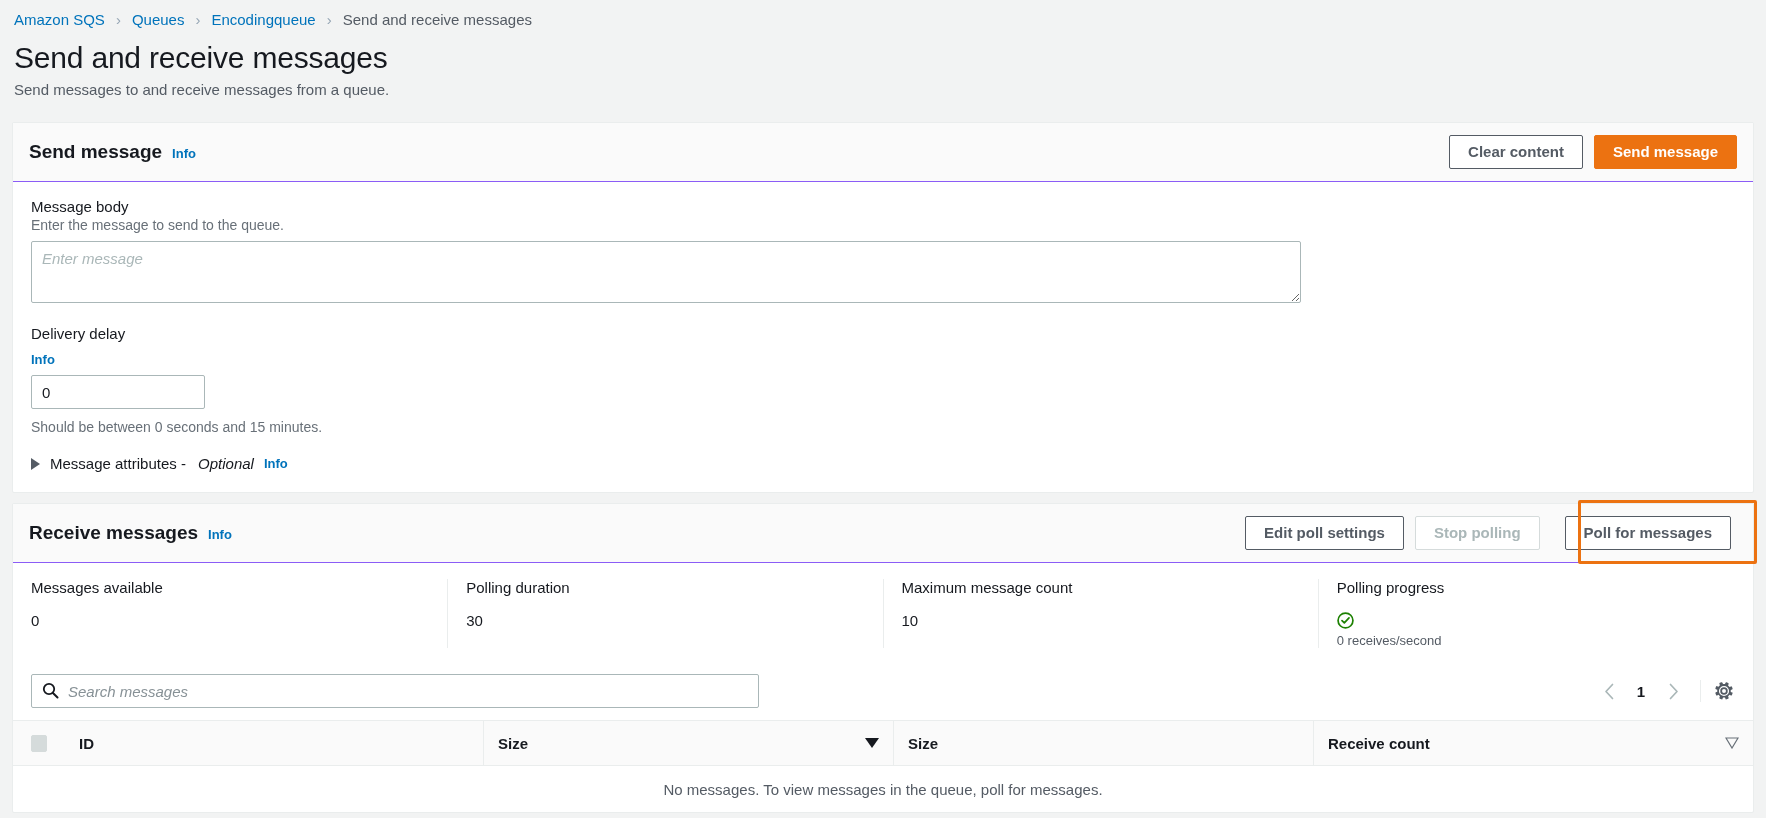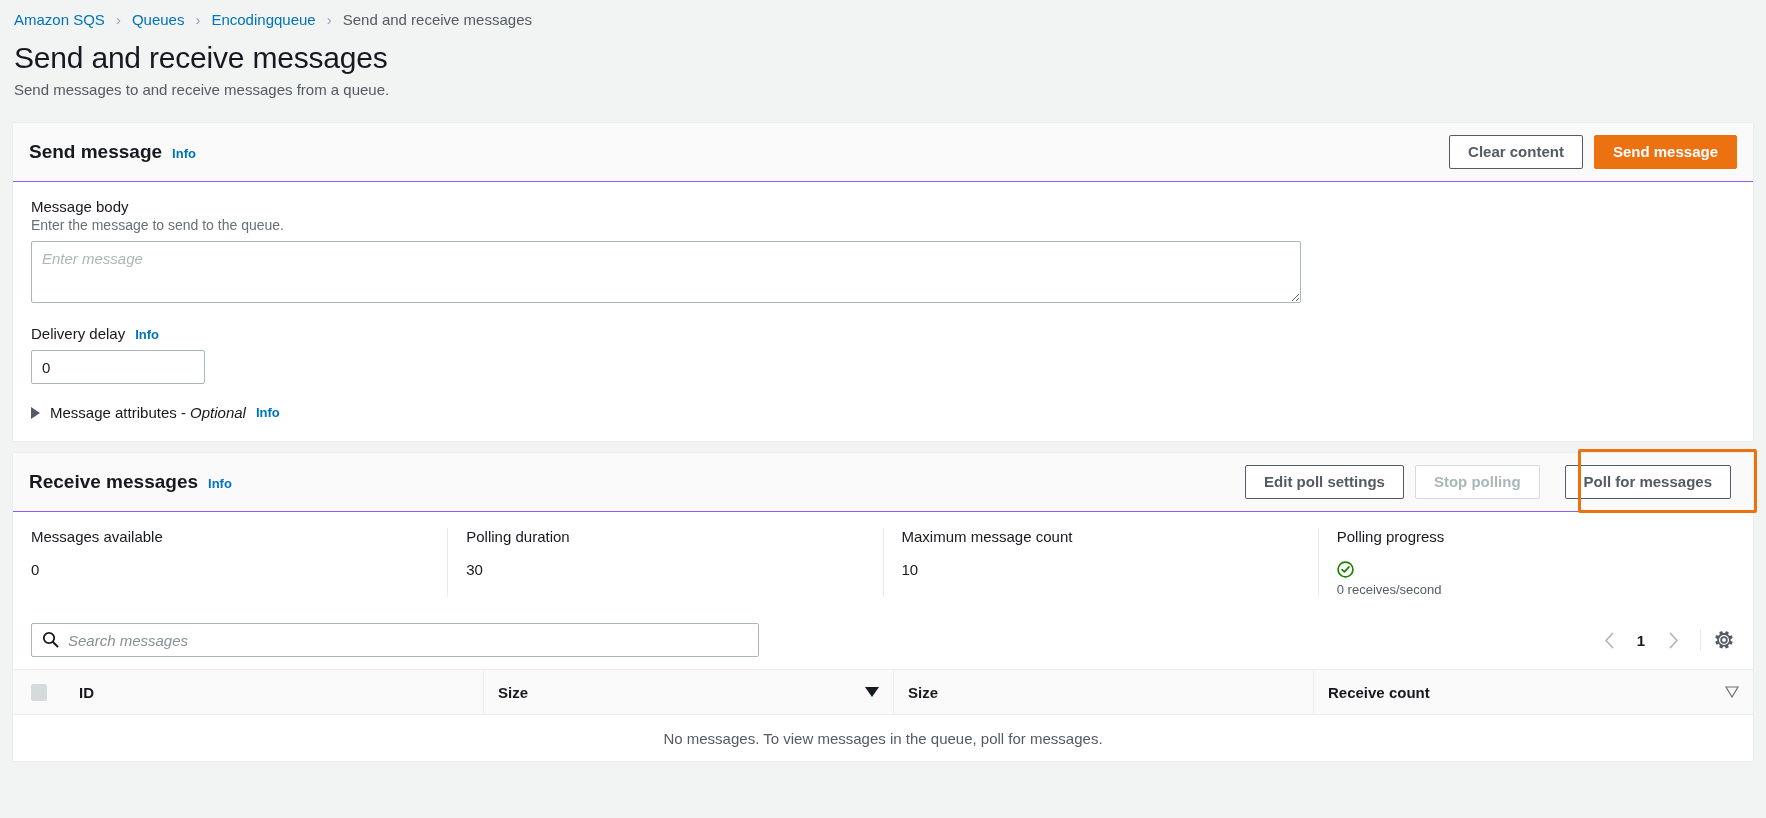--- a/index.html
+++ b/index.html
@@ -76,21 +76,21 @@
   .btn-disabled {
     background: #ffffff; color: #aab7b8;
     border: 1px solid #d5dbdb; cursor: default;
   }
 
   
   .panel-body { padding: 16px 18px 20px 18px; }
   .field-label { font-size: 15px; color: #16191f; margin-bottom: 2px; }
   .field-desc { font-size: 14px; color: #687078; margin-bottom: 8px; }
   .field-hint { font-size: 14px; color: #687078; margin-top: 10px; }
-  .label-row { display: flex; align-items: baseline; gap: 10px; margin-bottom: 8px; }
+  .label-row { display: flex; align-items: baseline; gap: 10px; margin-bottom: 8px; flex-direction: column; }
 
   textarea.msg-body {
     width: 1270px; height: 62px;
     border: 1px solid #aab7b8; border-radius: 2px;
     padding: 8px 10px;
     font-family: "Liberation Sans", sans-serif;
     font-size: 15px; color: #16191f;
     resize: vertical; outline: none; background: #fff;
   }
   textarea.msg-body::placeholder { color: #aab7b8; font-style: italic; }
@@ -122,21 +122,21 @@
     margin-top: 20px;
   }
   .caret-right {
     width: 0; height: 0;
     border-top: 6px solid transparent;
     border-bottom: 6px solid transparent;
     border-left: 9px solid #545b64;
     cursor: pointer;
   }
   .expander-text { font-size: 15px; color: #16191f; }
-  .expander-text em { font-style: italic; }
+  .expander-text em { font-style: italic; margin-left: 8px; }
 
   
   .highlight-ring {
     position: absolute;
     border: 3px solid #ec7211;
     border-radius: 2px;
     pointer-events: none;
     z-index: 50;
   }
 
@@ -269,20 +269,21 @@
     <textarea class="msg-body" placeholder="Enter message" style=""></textarea>
 
     <div class="label-row" style="margin-top:18px;">
       <span class="field-label" style="margin:0;">Delivery delay</span>
       <span class="info-link">Info</span>
     </div>
 
     <div class="delay-row">
       <input class="num-input" type="text" value="0" style="">
     </div>
+    <div class="field-hint">Should be between 0 seconds and 15 minutes.</div>
 
     <div class="expander-row">
       <span class="caret-right"></span>
       <span class="expander-text">
         <span>Message attributes - </span><em>Optional</em>
       </span>
       <span class="info-link">Info</span>
     </div>
   </div>
 </div>

